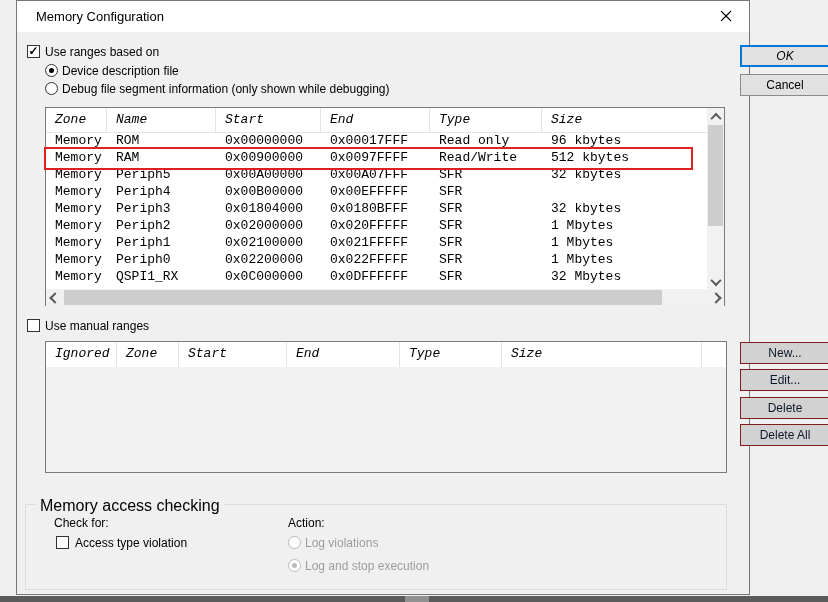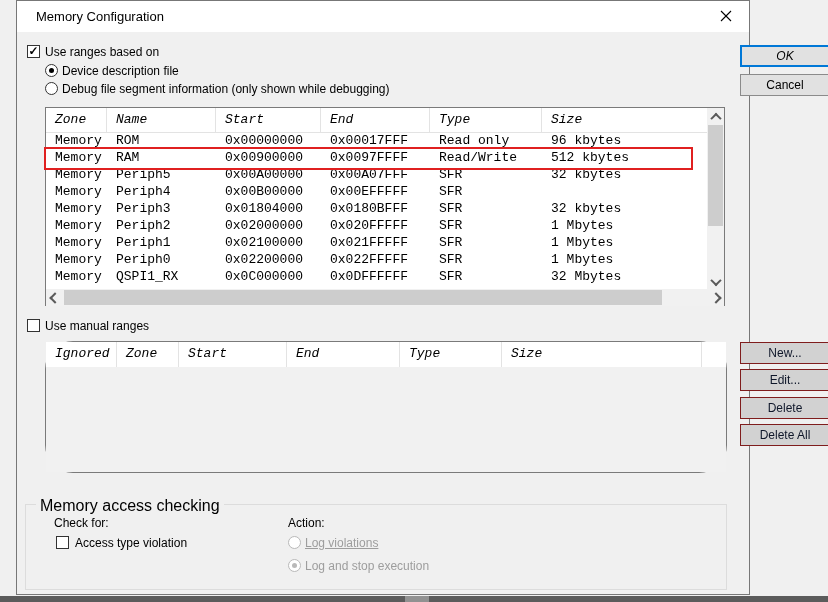--- a/index.html
+++ b/index.html
@@ -38,21 +38,21 @@
   .tbody{position:absolute;left:0;}
   .trow{display:flex;height:17px;}
   .tcell{box-sizing:border-box;padding-left:9px;line-height:17px;white-space:nowrap;overflow:hidden;}
   
   #t1{left:28px;top:106px;width:680px;height:199px;}
   #t1 .thead{height:24px;width:661px;border-bottom:1px solid #e3e3e3;}
   #t1 .hcell{line-height:23px;}
   #t1 .tbody{top:24px;width:661px;}
   .c0{width:61px;}.c1{width:109px;}.c2{width:105px;}.c3{width:109px;}.c4{width:112px;}.c5{flex:1;}
   
-  #t2{left:28px;top:340px;width:682px;height:132px;border-radius:28px;}
+  #t2{left:28px;top:340px;width:682px;height:132px;}
   #t2 .thead{height:25px;width:680px;border-bottom:1px solid #e3e3e3;}
   #t2 .hcell{line-height:24px;}
   #t2 .tbody{top:25px;width:680px;height:105px;background:#f1f1f1;}
   .m0{width:71px;}.m1{width:62px;}.m2{width:108px;}.m3{width:113px;}.m4{width:102px;}.m5{width:200px;}.m6{flex:1;}
   
   .vscroll{position:absolute;right:0;top:0;width:17px;height:182px;background:#f1f1f1;}
   .varrow{position:absolute;left:0;width:17px;height:17px;display:flex;align-items:center;justify-content:center;}
   .varrow.up{top:0;}.varrow.down{bottom:0;}
   .vthumb{position:absolute;left:1px;top:17px;width:15px;height:101px;background:#cdcdcd;}
   .hscroll{position:absolute;left:0;top:181px;width:678px;height:17px;background:#f1f1f1;}
@@ -234,21 +234,21 @@
 
     <div class="groupbox">
       <span class="group-label">Memory access checking</span>
 
       <span class="lbl" style="left:28px;top:11px;">Check for:</span>
       <span class="cb" style="left:30px;top:31px;"></span>
       <span class="lbl" style="left:49px;top:31px;">Access type violation</span>
 
       <span class="lbl" style="left:262px;top:11px;">Action:</span>
       <span class="radio disabled" style="left:262px;top:31px;"></span>
-      <span class="lbl disabled" style="left:279px;top:31px;text-decoration:underline;">Log violations</span>
+      <span class="lbl disabled" style="left:279px;top:31px;">Log violations</span>
       <span class="radio disabled" style="left:262px;top:54px;">
         <span class="dot"></span>
       </span>
       <span class="lbl disabled" style="left:279px;top:54px;">Log and stop execution</span>
     </div>
   </div>
 
   <div class="bottom-strip"></div>
   <div class="bottom-notch"></div>
 </div>

